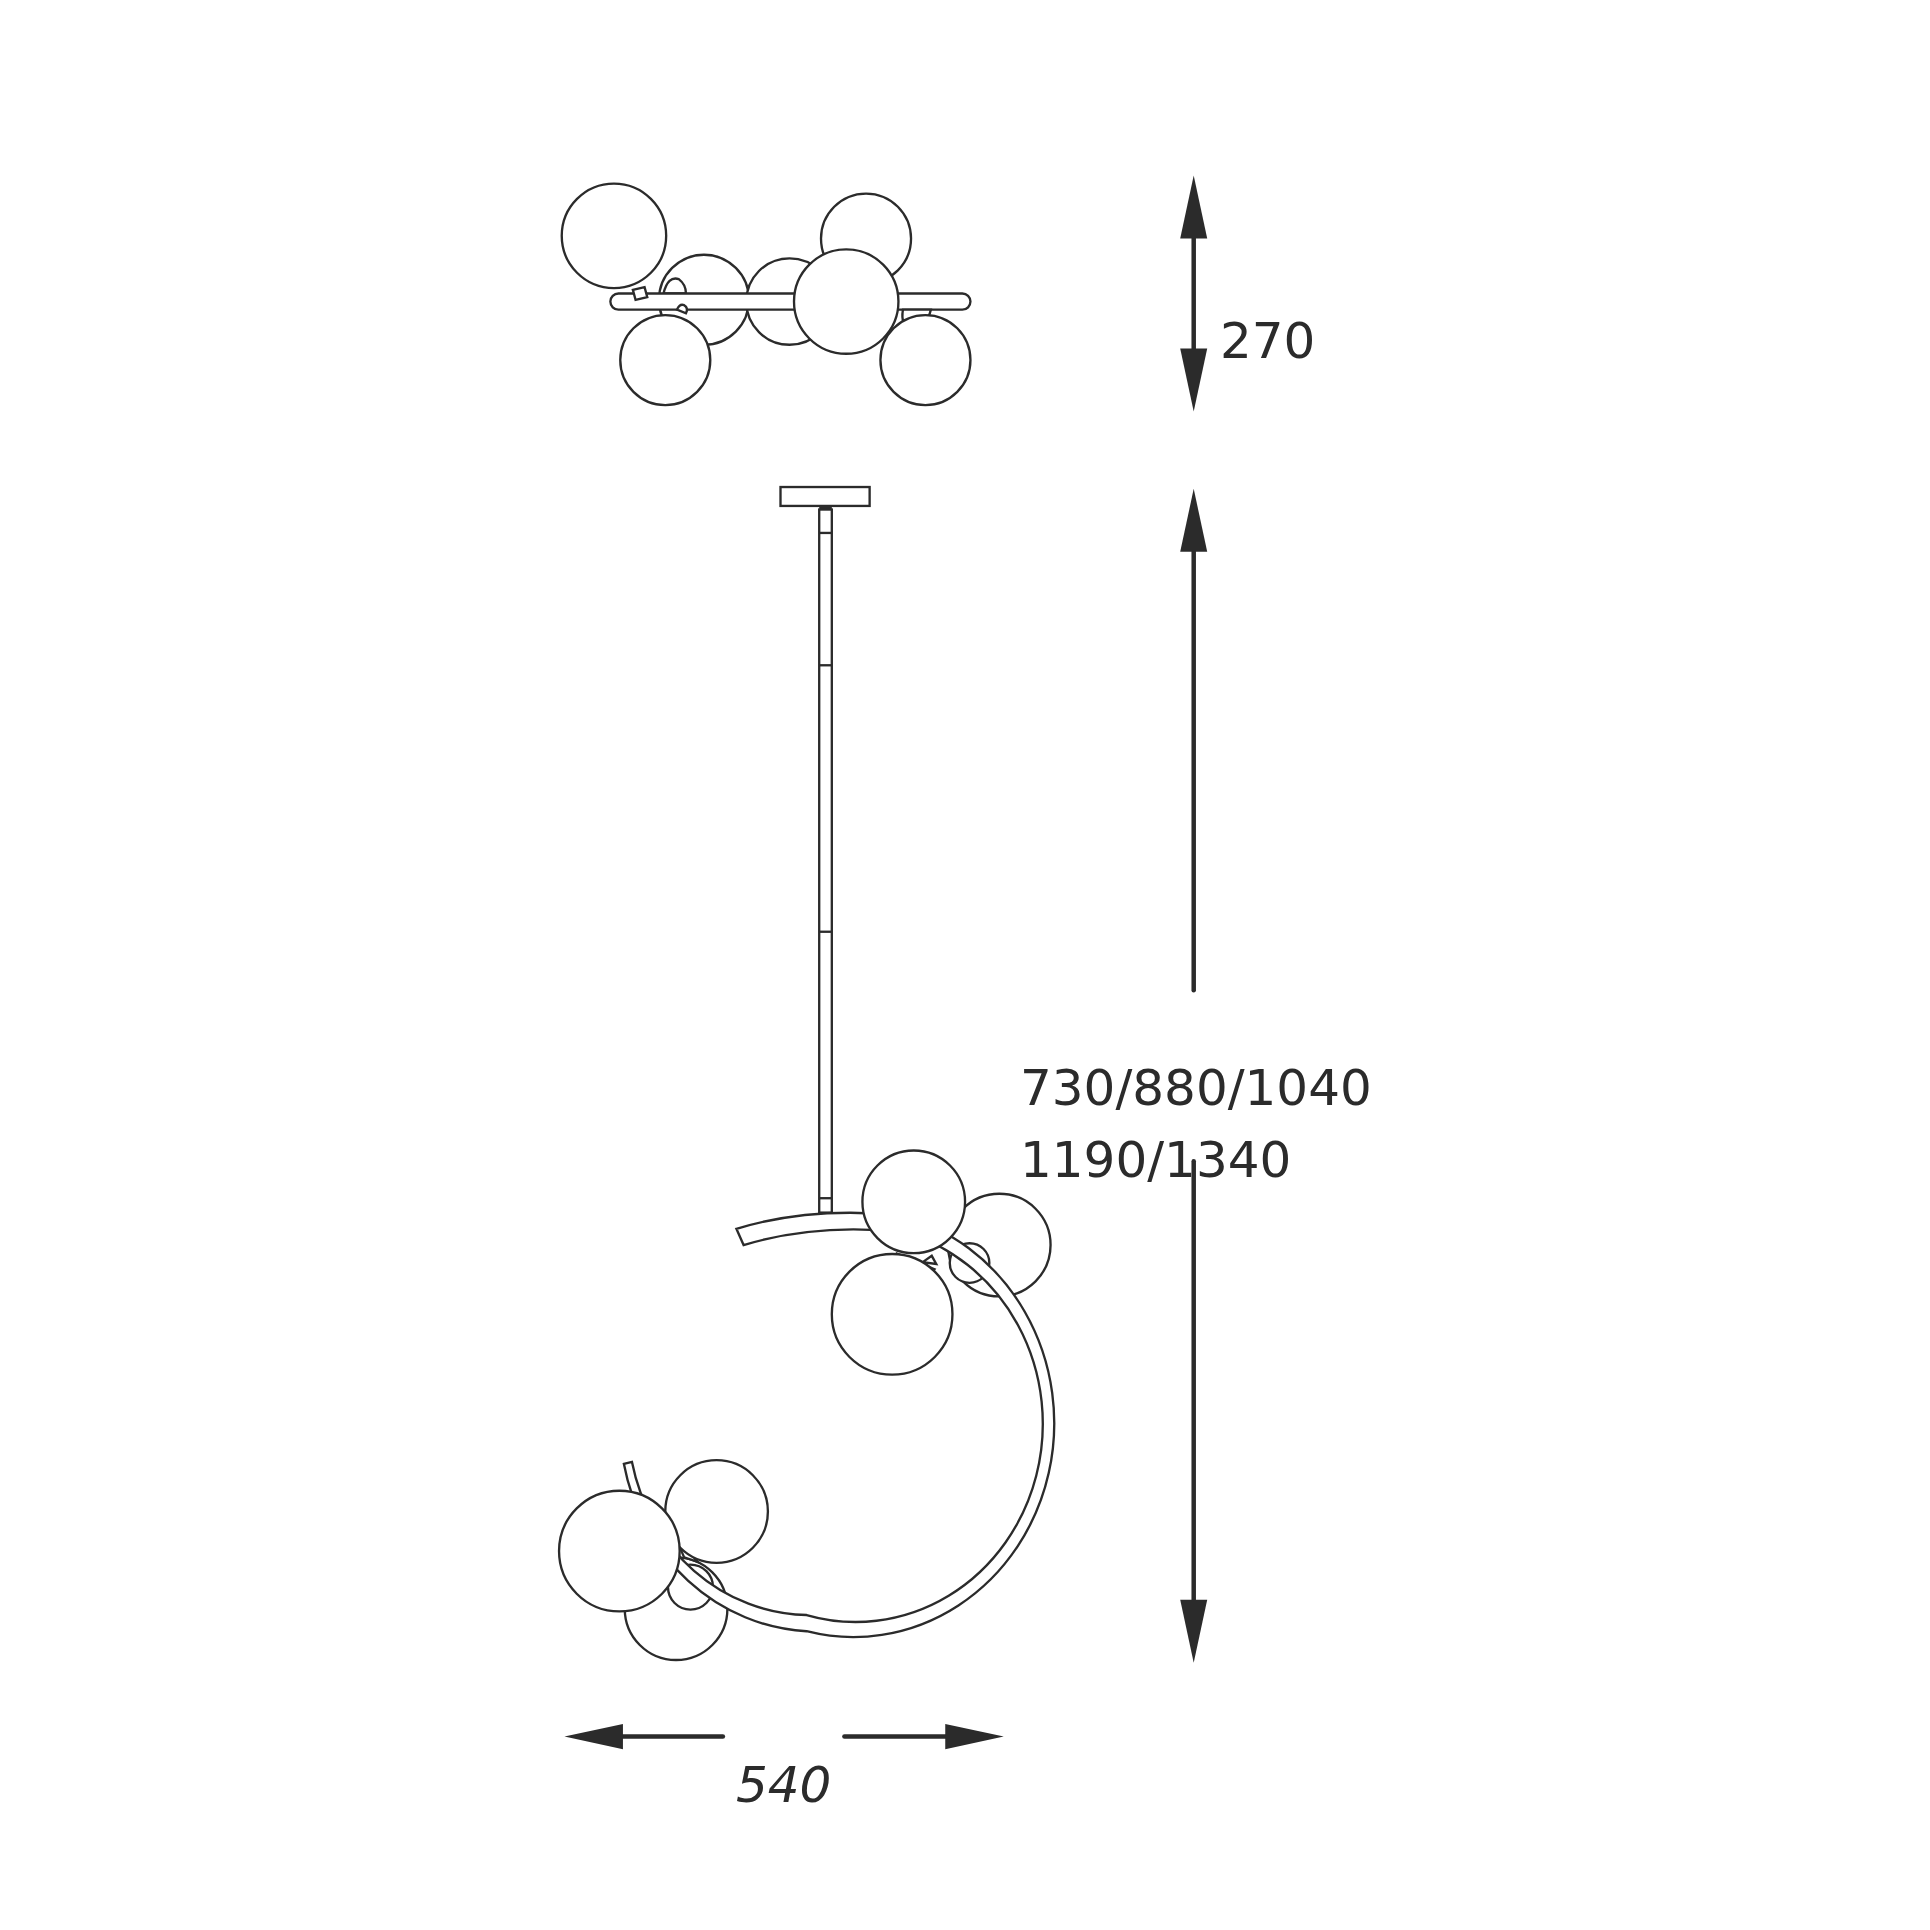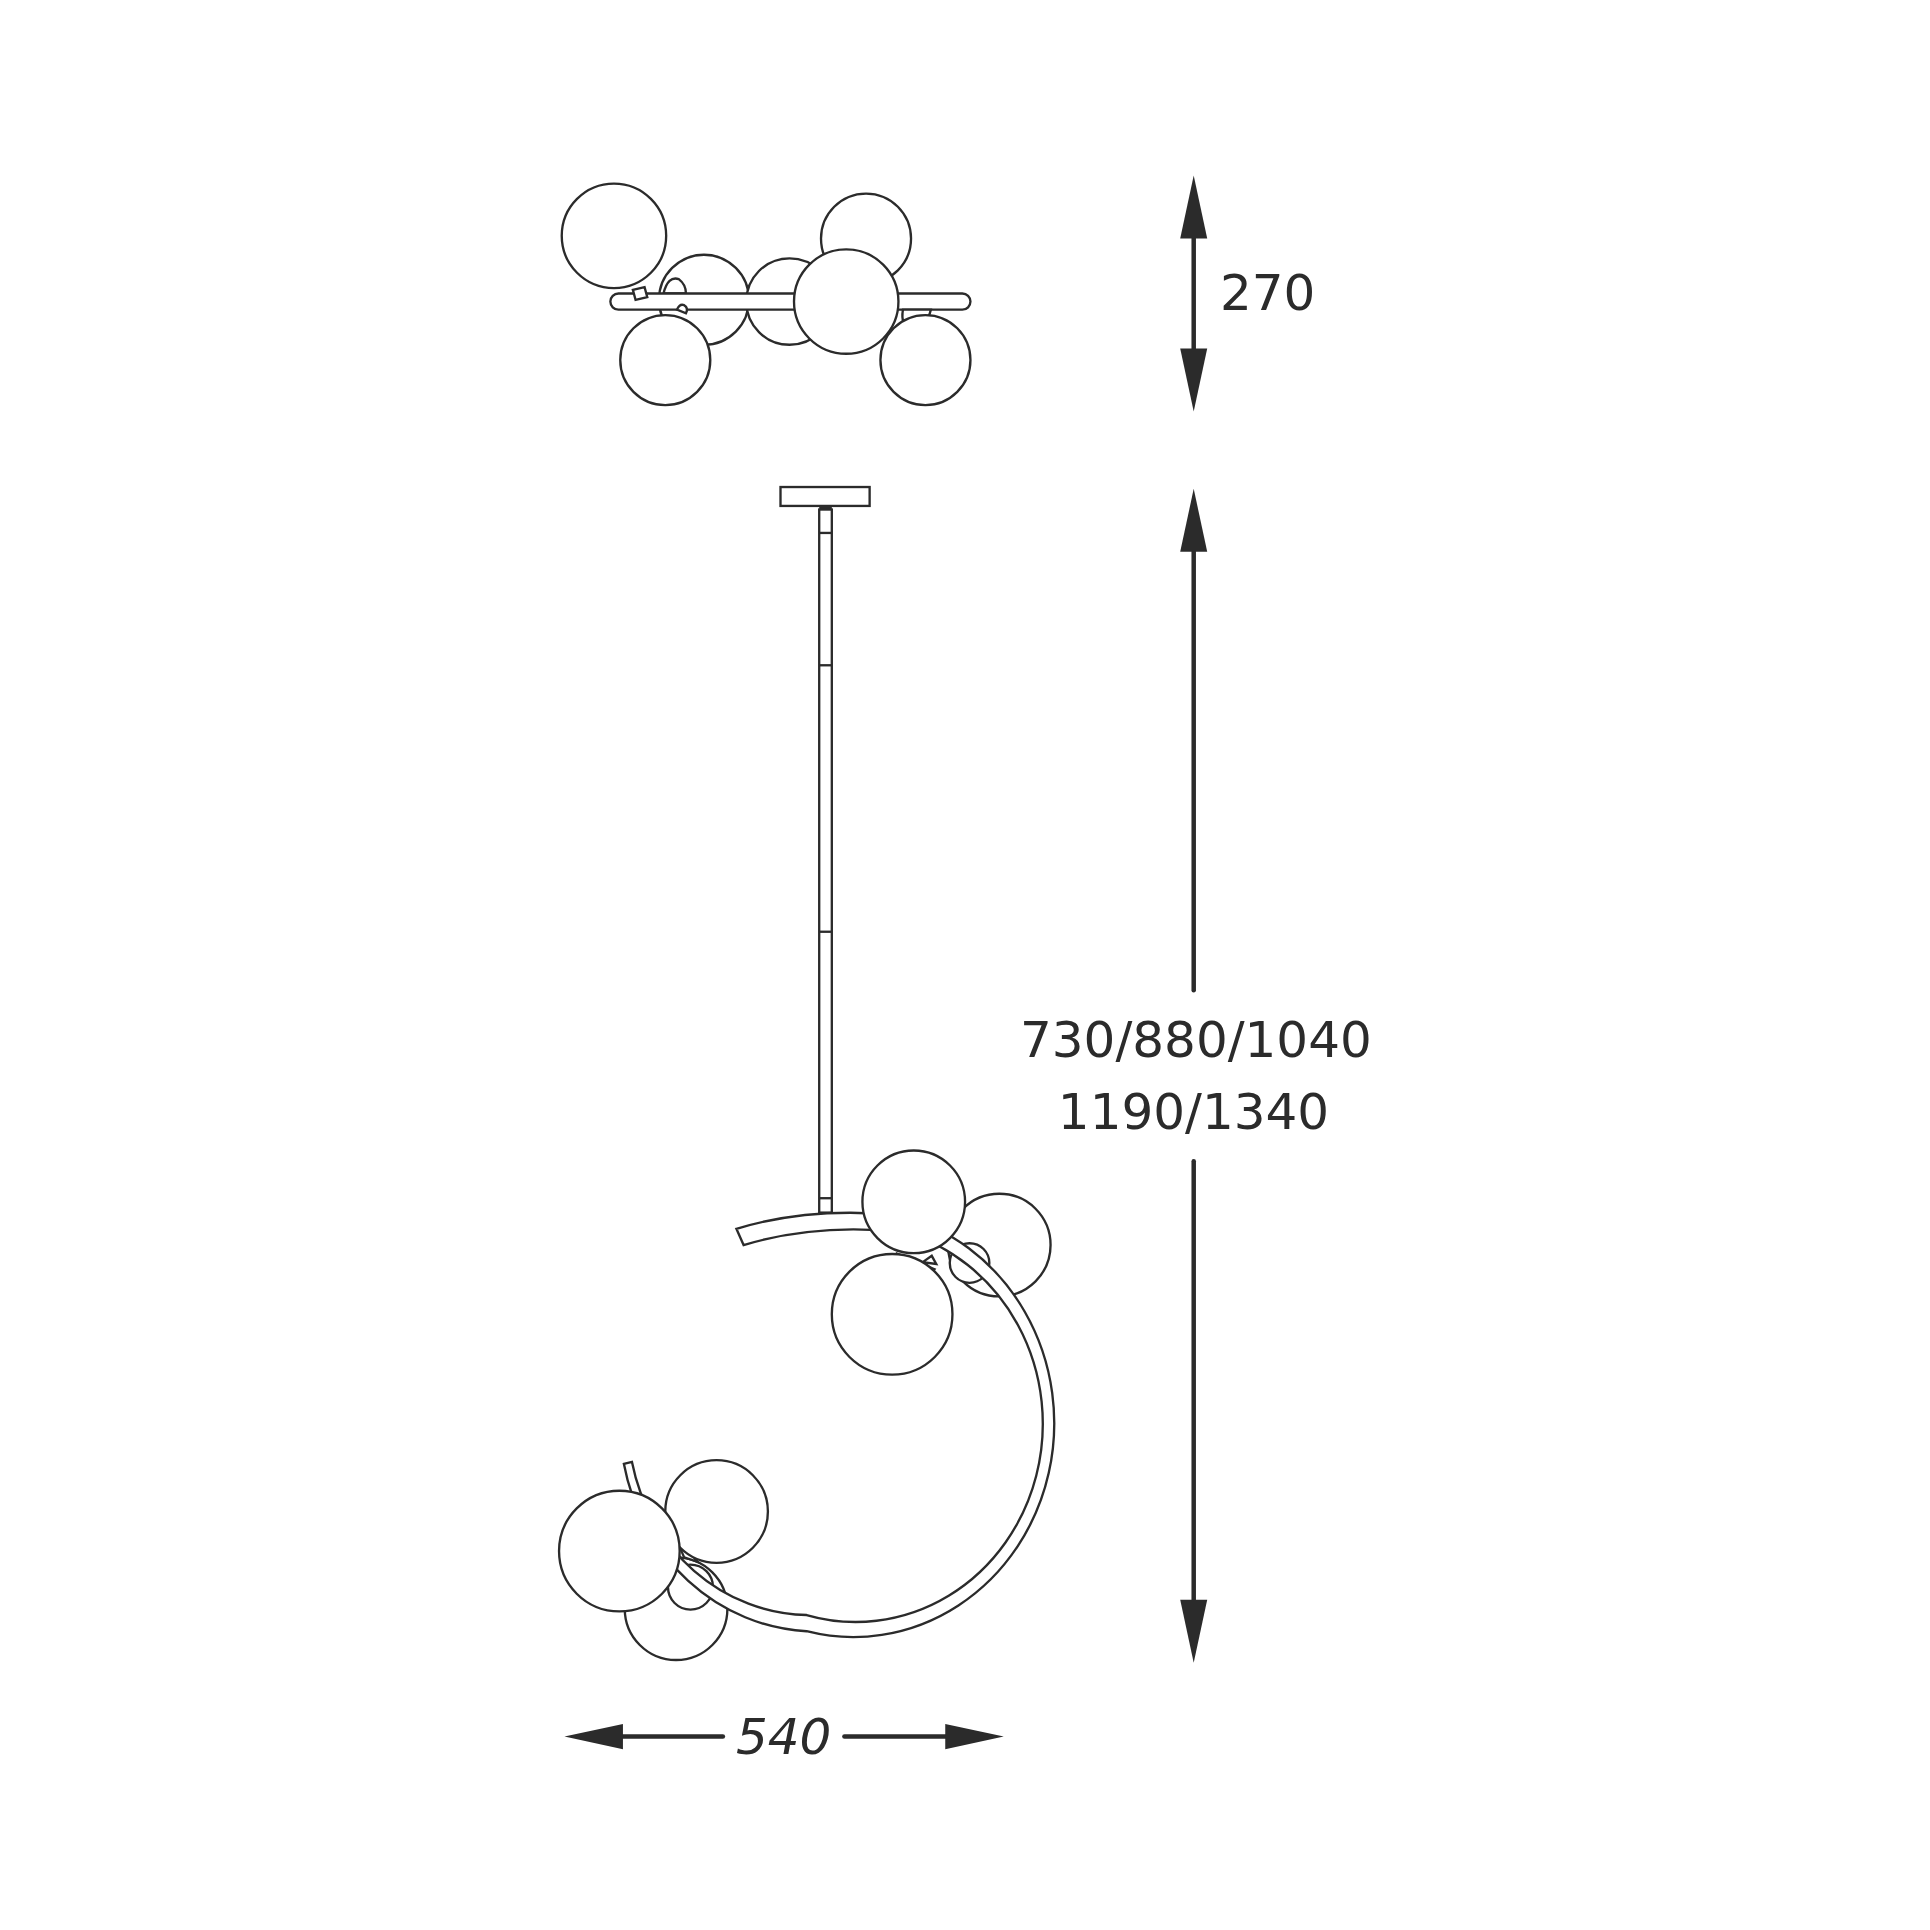--- a/index.html
+++ b/index.html
@@ -2,21 +2,21 @@
 <html style="font-size:14.4px"><head>
 <meta charset="utf-8">
 <style>
   html, body { margin: 0; padding: 0; background: #ffffff; }
   body { width: 1931px; height: 1931px; position: relative; overflow: hidden; }
   svg.drawing { position: absolute; left: 0; top: 0; width: 1931px; height: 1931px; }
   .ln { fill: #ffffff; stroke: #2b2b2b; stroke-width: 2.6; }
   .ln-nf { fill: none; stroke: #2b2b2b; stroke-width: 2.6; }
   .arrow { fill: #2b2b2b; }
   .dimline { stroke: #2b2b2b; stroke-width: 5; stroke-linecap: round; }
-  .dim-text { position: absolute; font-family: "DejaVu Sans", "Liberation Sans", sans-serif; color: #2b2b2b; font-size: 50px; line-height: 1; white-space: nowrap; letter-spacing: 0px; }
+  .dim-text { position: absolute; font-family: "DejaVu Sans", "Liberation Sans", sans-serif; color: #2b2b2b; font-size: 50px; line-height: 1; white-space: nowrap; letter-spacing: 0px; margin-top: 48px; }
 </style>
 </head>
 <body>
 
 <svg class="drawing" viewBox="0 0 2145 2145" xmlns="http://www.w3.org/2000/svg">
 
   <g>
 
     <circle class="ln" cx="962" cy="265" r="50"></circle>
     <circle class="ln" cx="782" cy="333" r="50"></circle>
@@ -93,16 +93,16 @@
     <line class="dimline" x1="938" y1="1929" x2="1060" y2="1929"></line>
     <polygon class="arrow" points="627,1929 692,1915 692,1943"></polygon>
     <polygon class="arrow" points="1115,1929 1050,1915 1050,1943"></polygon>
   </g>
 </svg>
 
 <div class="dim-text" style="left:1220px; top:268px;">270</div>
 
 <div class="dim-text" style="left:1020px; top:1015px; width:347px; text-align:left;">730/880/1040</div>
 
-<div class="dim-text" style="left:1020px; top:1087px; width:347px; text-align:center;">1190/1340</div>
+<div class="dim-text" style="left:1020px; top:1087px; width:347px; text-align:left;">1190/1340</div>
 
 <div class="dim-text" style="left:736px; top:1712px; width:94px; text-align:center;font-style:italic;">540</div>
 
 
 </body></html>

